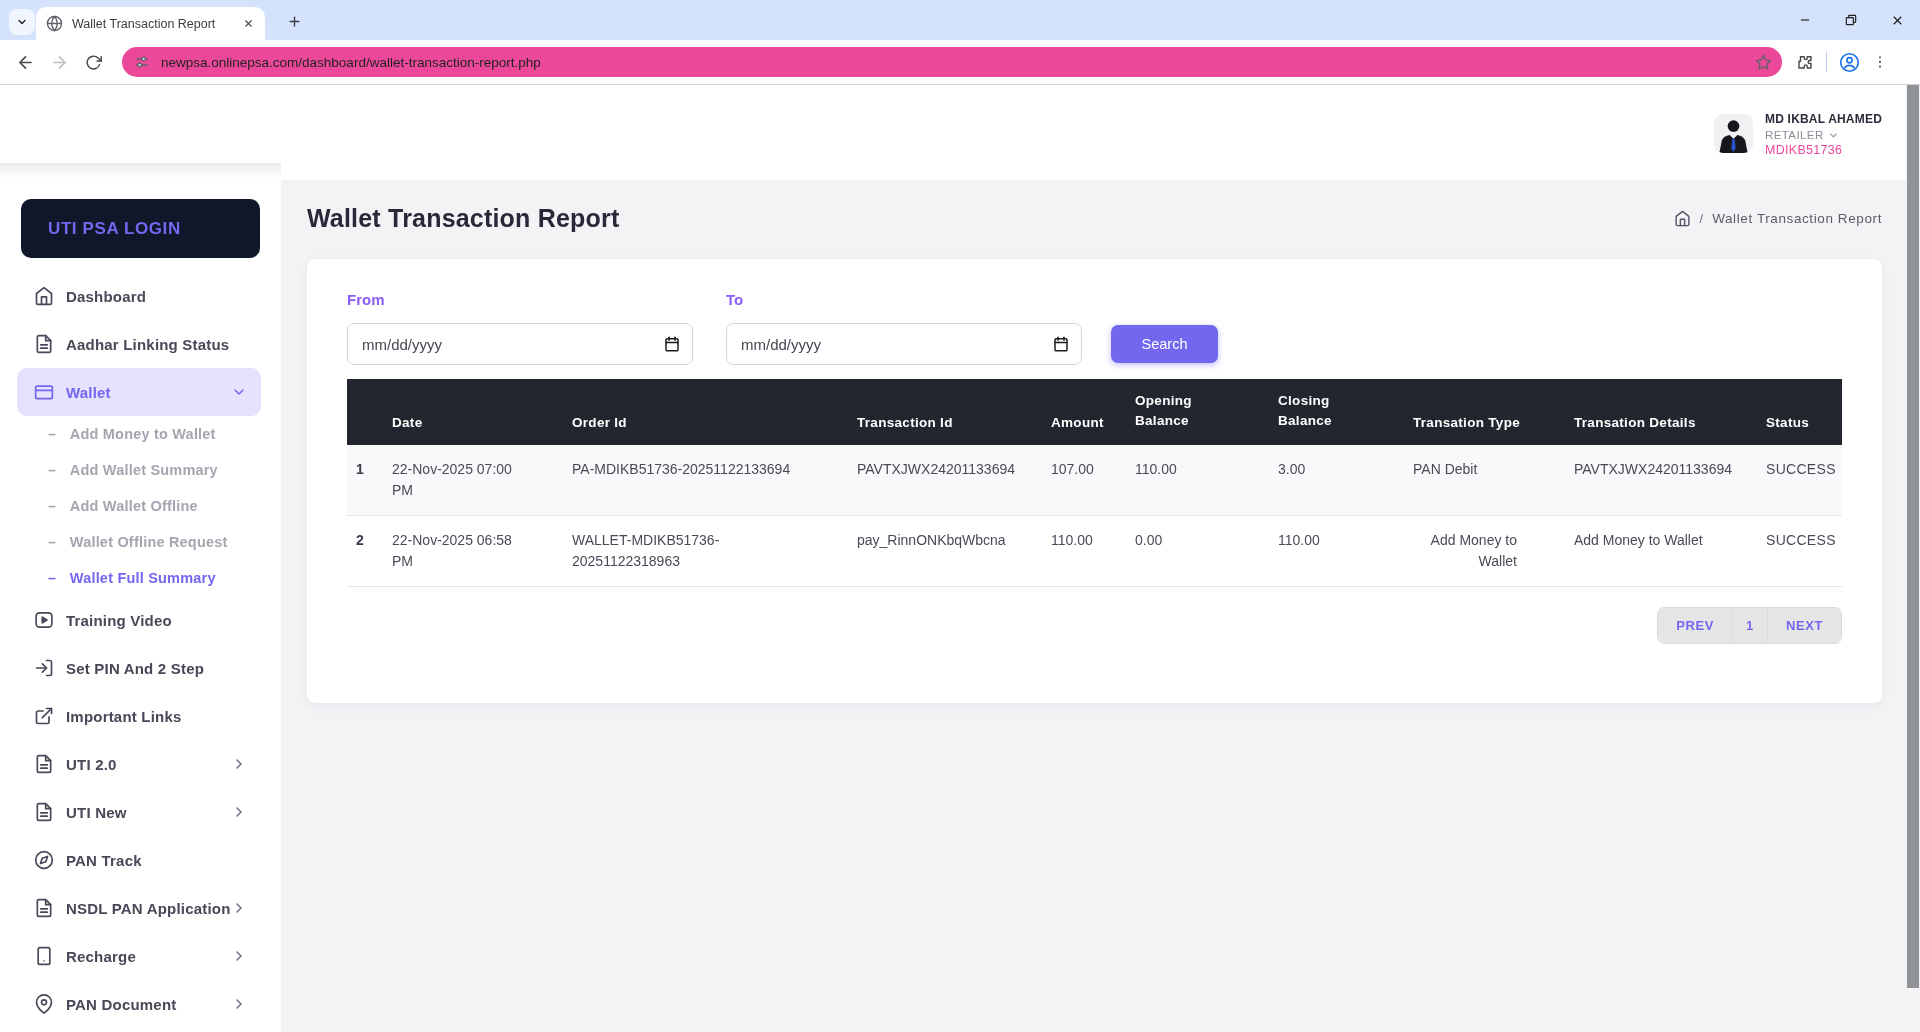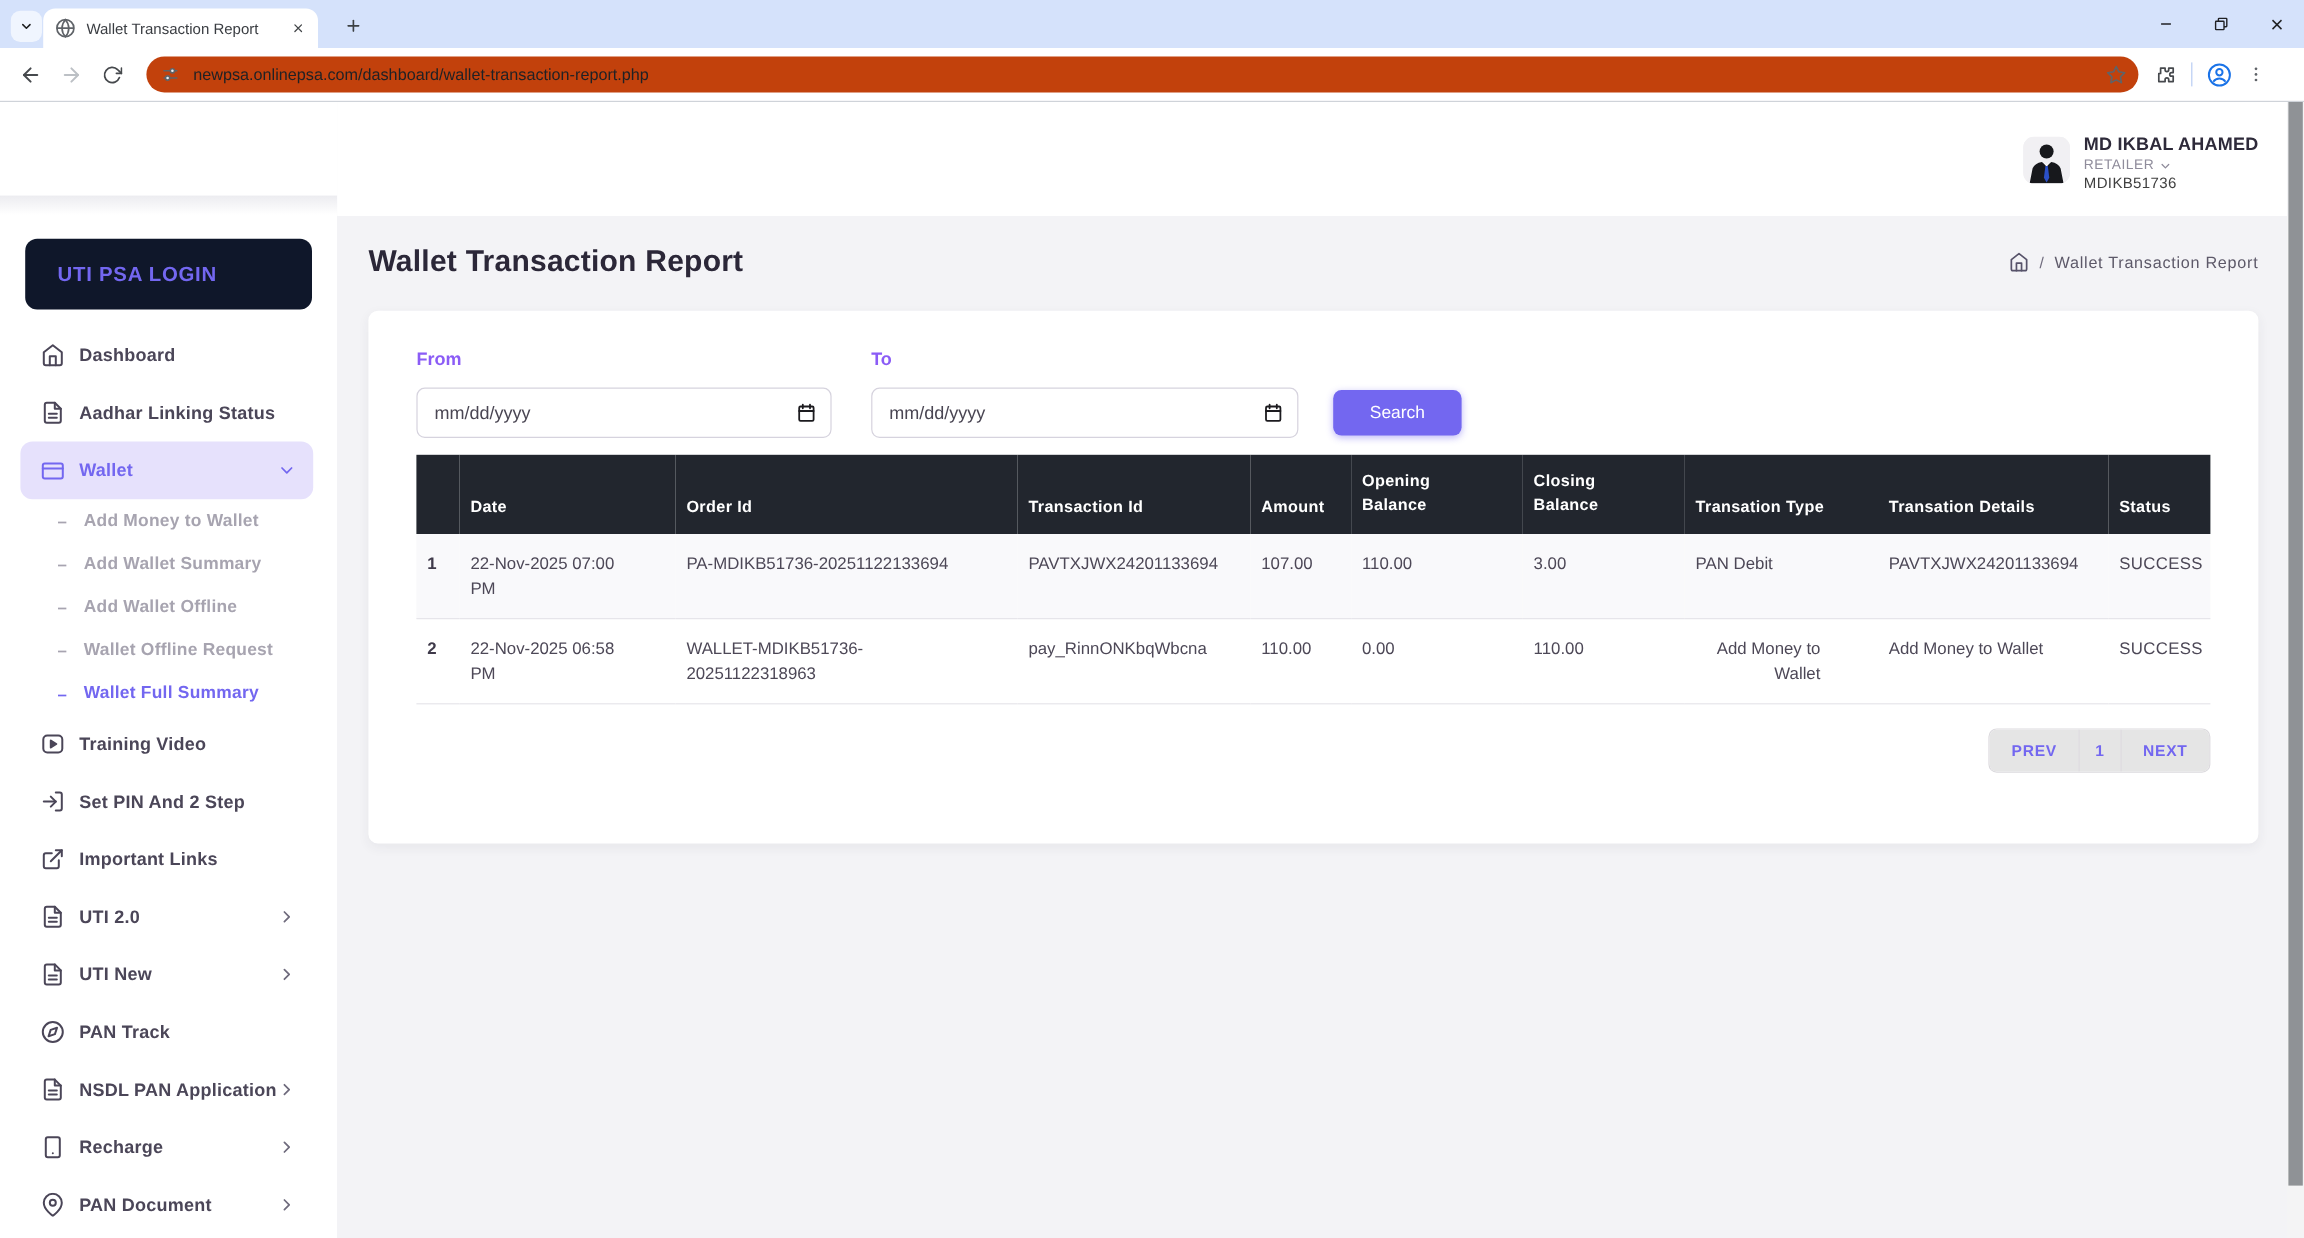--- a/index.html
+++ b/index.html
@@ -14,21 +14,21 @@
   .tab-close { width:18px; height:18px; border-radius:50%; display:flex; align-items:center; justify-content:center; color:#44474a; }
   .new-tab { position:absolute; left:282px; top:9px; width:24px; height:24px; display:flex; align-items:center; justify-content:center; color:#3c4043; }
   .win-controls { position:absolute; right:0; top:0; height:40px; display:flex; align-items:center; gap:28px; padding-right:14px; color:#202124; }
   .win-btn { width:18px; height:18px; display:flex; align-items:center; justify-content:center; }
 
   .toolbar { position:absolute; top:40px; left:0; width:1920px; height:45px; background:#ffffff; border-bottom:1px solid #cfd3d9; display:flex; align-items:center; }
   .nav-ic { width:34px; height:34px; display:flex; align-items:center; justify-content:center; border-radius:50%; }
   .nav-back { margin-left:8px; color:#46494d; }
   .nav-fwd { color:#bcc0c5; }
   .nav-reload { color:#46494d; }
-  .omnibox { margin-left:12px; width:1660px; height:30px; background:#c2410c; border-radius:15px; display:flex; align-items:center; padding:0 10px 0 12px; }
+  .omnibox { margin-left:12px; width:1660px; height:30px; background:#ec4899; border-radius:15px; display:flex; align-items:center; padding:0 10px 0 12px; }
   .omni-site { color:#5f6368; }
   .omni-url { flex:1; margin-left:11px; font-size:13.5px; color:#1f2125; white-space:nowrap; overflow:hidden; }
   .omni-star { color:#5f6368; }
   .toolbar-right { display:flex; align-items:center; margin-left:14px; gap:12px; }
   .tb-sep { width:1px; height:20px; background:#b9cdf3; }
   .profile-ic { color:#1a73e8; }
   .dots-ic { color:#5f6368; }
 
   
   .app { position:absolute; top:85px; left:0; width:1920px; height:947px; }
@@ -47,23 +47,23 @@
   .sub-item { height:36px; display:flex; align-items:center; padding-left:31px; color:#a7a4b0; cursor:pointer; }
   .sub-item .dash { font-weight:700; font-size:14px; }
   .sub-item .slbl { margin-left:14px; font-size:14.5px; font-weight:600; letter-spacing:.2px; white-space:nowrap; }
   .sub-item.active { color:#7367f0; }
 
   .main { position:absolute; left:281px; top:0; width:1625px; height:947px; }
   .topbar { position:relative; height:95px; background:#ffffff; }
   .user-block { position:absolute; right:24px; top:27px; display:flex; align-items:flex-start; }
   .avatar { width:39px; height:39px; border-radius:9px; overflow:hidden; background:#f1f0f3; flex:none; margin-top:2px; }
   .user-meta { margin-left:12px; }
-  .user-name { font-size:15px; font-weight:700; color:#2e2a3a; letter-spacing:.2px; }
+  .user-name { font-size:12px; font-weight:700; color:#2e2a3a; letter-spacing:.2px; }
   .user-role { margin-top:3px; font-size:11.5px; color:#8f8c9b; letter-spacing:.4px; display:flex; align-items:center; gap:4px; }
-  .user-id { margin-top:2px; font-size:12.5px; color:#404040; letter-spacing:.3px; }
+  .user-id { margin-top:2px; font-size:12.5px; color:#ec4899; letter-spacing:.3px; }
 
   .content { position:relative; height:852px; background:#f3f3f6; padding:17px 24px 0 26px; }
   .title-row { display:flex; align-items:center; justify-content:space-between; height:42px; }
   .page-title { font-size:25px; font-weight:700; color:#2b2738; letter-spacing:.2px; }
   .breadcrumb { display:flex; align-items:center; gap:9px; color:#5d5969; }
   .crumb-sep { font-size:13px; color:#6f6b7d; }
   .crumb-cur { font-size:13.5px; letter-spacing:.6px; color:#5d5969; }
 
   .card { margin-top:20px; width:1575px; height:444px; background:#ffffff; border-radius:8px; box-shadow:0 3px 10px rgba(47,43,61,.06); padding:32px 40px 0 40px; }
   .filter-row { display:flex; align-items:flex-end; }

